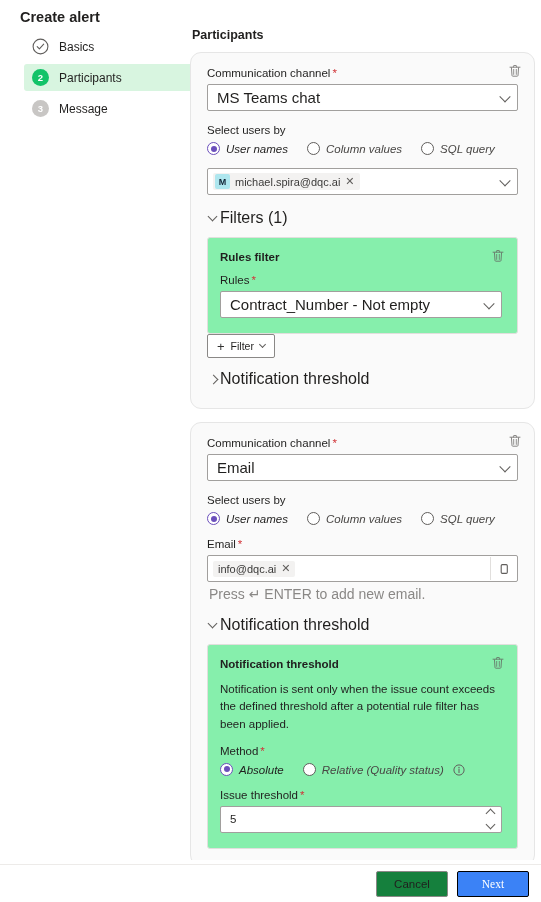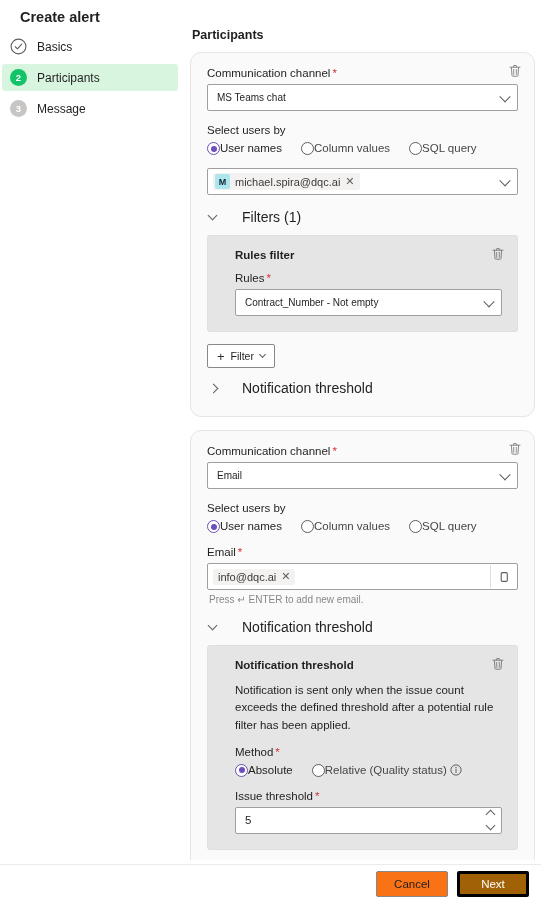--- a/index.html
+++ b/index.html
@@ -11,21 +11,21 @@
     font-size: 11.5px;
     color:#201f1e;
     overflow:hidden;
     position:relative;
   }
   .wizard-title{
     font-size:14.5px; font-weight:bold; color:#201f1e;
     position:absolute; left:20px; top:9px;
   }
   
-  .stepper{ position:absolute; left:2px; top:33px; width:176px; }
+  .stepper{ position:absolute; left:24px; top:33px; width:176px; }
   .step{
     display:flex; align-items:center; gap:10px;
     height:27px; padding:0 8px; border-radius:3px; margin-bottom:4px;
     cursor:pointer;
   }
   .step.active{ background:#d8f5e0; }
   .step-label{ font-size:12px; color:#201f1e; }
   .badge{
     width:17px; height:17px; border-radius:50%;
     display:flex; align-items:center; justify-content:center;
@@ -45,32 +45,32 @@
   .trash{
     position:absolute; right:11px; top:10px;
     width:16px; height:16px; cursor:pointer; opacity:.75;
   }
   .fld-label{ font-size:11.5px; color:#201f1e; margin:0 0 5px 0; }
   .req{ color:#d13438; margin-left:2px; }
   .select{
     position:relative; height:27px; background:#ffffff;
     border:1px solid #a19f9d; border-radius:2px;
     display:flex; align-items:center; padding:0 26px 0 9px;
-    font-size:10px; color:#201f1e; cursor:pointer;
+    font-size:15px; color:#201f1e; cursor:pointer;
   }
   .chev{
     position:absolute; right:8px; top:50%; width:8px; height:8px;
     border-right:1.3px solid #605e5c; border-bottom:1.3px solid #605e5c;
     transform:translateY(-65%) rotate(45deg);
   }
   .spacer12{ height:13px; }
   .spacer9{ height:10px; }
   
   .radio-row{ display:flex; align-items:center; gap:6px; margin-top:6px; }
-  .radio-item{ display:flex; align-items:flex-start; cursor:pointer; margin-right:13px; }
+  .radio-item{ display:flex; align-items:flex-end; gap:6px; cursor:pointer; margin-right:13px;font-style:italic; }
   .radio{
     width:13px; height:13px; border-radius:50%;
     border:1.3px solid #605e5c; background:#fff;
     display:flex; align-items:center; justify-content:center; flex:0 0 13px;
   }
   .radio.sel{ border-color:#6b4fbb; }
   .radio.sel::after{ content:""; width:6px; height:6px; border-radius:50%; background:#6b4fbb; }
   .radio-text{ font-size:11.5px; color:#201f1e; white-space:nowrap; }
   .radio-text.muted{ color:#484644; }
   
@@ -89,33 +89,33 @@
     width:15px; height:15px; border-radius:2px; background:#aee6ee;
     color:#123; font-size:9px; font-weight:bold;
     display:flex; align-items:center; justify-content:center;
   }
   .token-x{ font-size:11px; color:#605e5c; cursor:pointer; line-height:1; }
   .field-icon-btn{
     position:absolute; right:1px; top:1px; bottom:1px; width:26px;
     border-left:1px solid #e1dfdd; display:flex; align-items:center; justify-content:center;
     cursor:pointer; background:#fff;
   }
-  .hint{ font-size:10px; color:#8a8886; margin:4px 0 0 2px; }
+  .hint{ font-size:14px; color:#8a8886; margin:4px 0 0 2px; }
   
   .collapse-row{
-    display:flex; align-items:center; gap:26px;
-    font-size:14px; color:#201f1e; cursor:pointer; padding:4px 0; margin-left:2px;
+    display:flex; align-items:center; gap:4px;
+    font-size:16px; color:#201f1e; cursor:pointer; padding:4px 0; margin-left:2px;
   }
   .caret{ width:7px; height:7px; border-right:1.3px solid #605e5c; border-bottom:1.3px solid #605e5c; flex:0 0 7px; }
   .caret.down{ transform:translateY(-2px) rotate(45deg); }
   .caret.right{ transform:translateX(1px) rotate(-45deg); }
   
   .inner-card{
-    position:relative; background:#e5e5e5; border:1px solid #e1dfdd; border-radius:3px;
-    padding:13px 15px 15px 27px; margin:6px 0 12px 0;
+    position:relative; background:#86efac; border:1px solid #e1dfdd; border-radius:3px;
+    padding:13px 15px 15px 12px; margin:6px 0 0 0;
   }
   .inner-title{ font-size:11.5px; font-weight:bold; color:#201f1e; margin:0 0 11px 0; }
   .inner-desc{ font-size:11.5px; color:#201f1e; line-height:1.5; margin:0 0 12px 0; }
   .filter-btn{
     display:inline-flex; align-items:center; gap:6px;
     height:24px; padding:0 9px; background:#fff;
     border:1px solid #8a8886; border-radius:2px;
     font-size:10.5px; color:#201f1e; cursor:pointer;
   }
   .plus{ font-size:13px; line-height:1; color:#323130; font-weight:300; }
@@ -134,22 +134,22 @@
   .footer{
     position:absolute; left:0; right:0; bottom:0; height:38px;
     background:#ffffff; border-top:1px solid #edebe9;
     display:flex; align-items:center; justify-content:flex-end; gap:9px;
     padding-right:12px;
   }
   .btn{
     height:26px; min-width:72px; padding:0 14px; border-radius:2px;
     font-size:11.5px; cursor:pointer; display:flex; align-items:center; justify-content:center;
   }
-  .btn-secondary{ background:#f97316; border:1px solid #8a8886; color:#201f1e; }
-  .btn-primary{ background:#a16207; border:3px solid #000000; color:#ffffff; }
+  .btn-secondary{ background:#15803d; border:1px solid #8a8886; color:#201f1e; }
+  .btn-primary{ background:#3b82f6; border:1px solid #000000; color:#ffffff;font-family:Liberation Serif, serif; }
   .scroll-mask{ position:absolute; left:190px; top:860px; width:345px; height:4px; background:#fff; }
 </style>
 </head>
 <body>
 
 <div class="wizard-title">Create alert</div>
 
 <div class="stepper">
 
   <div class="step">

